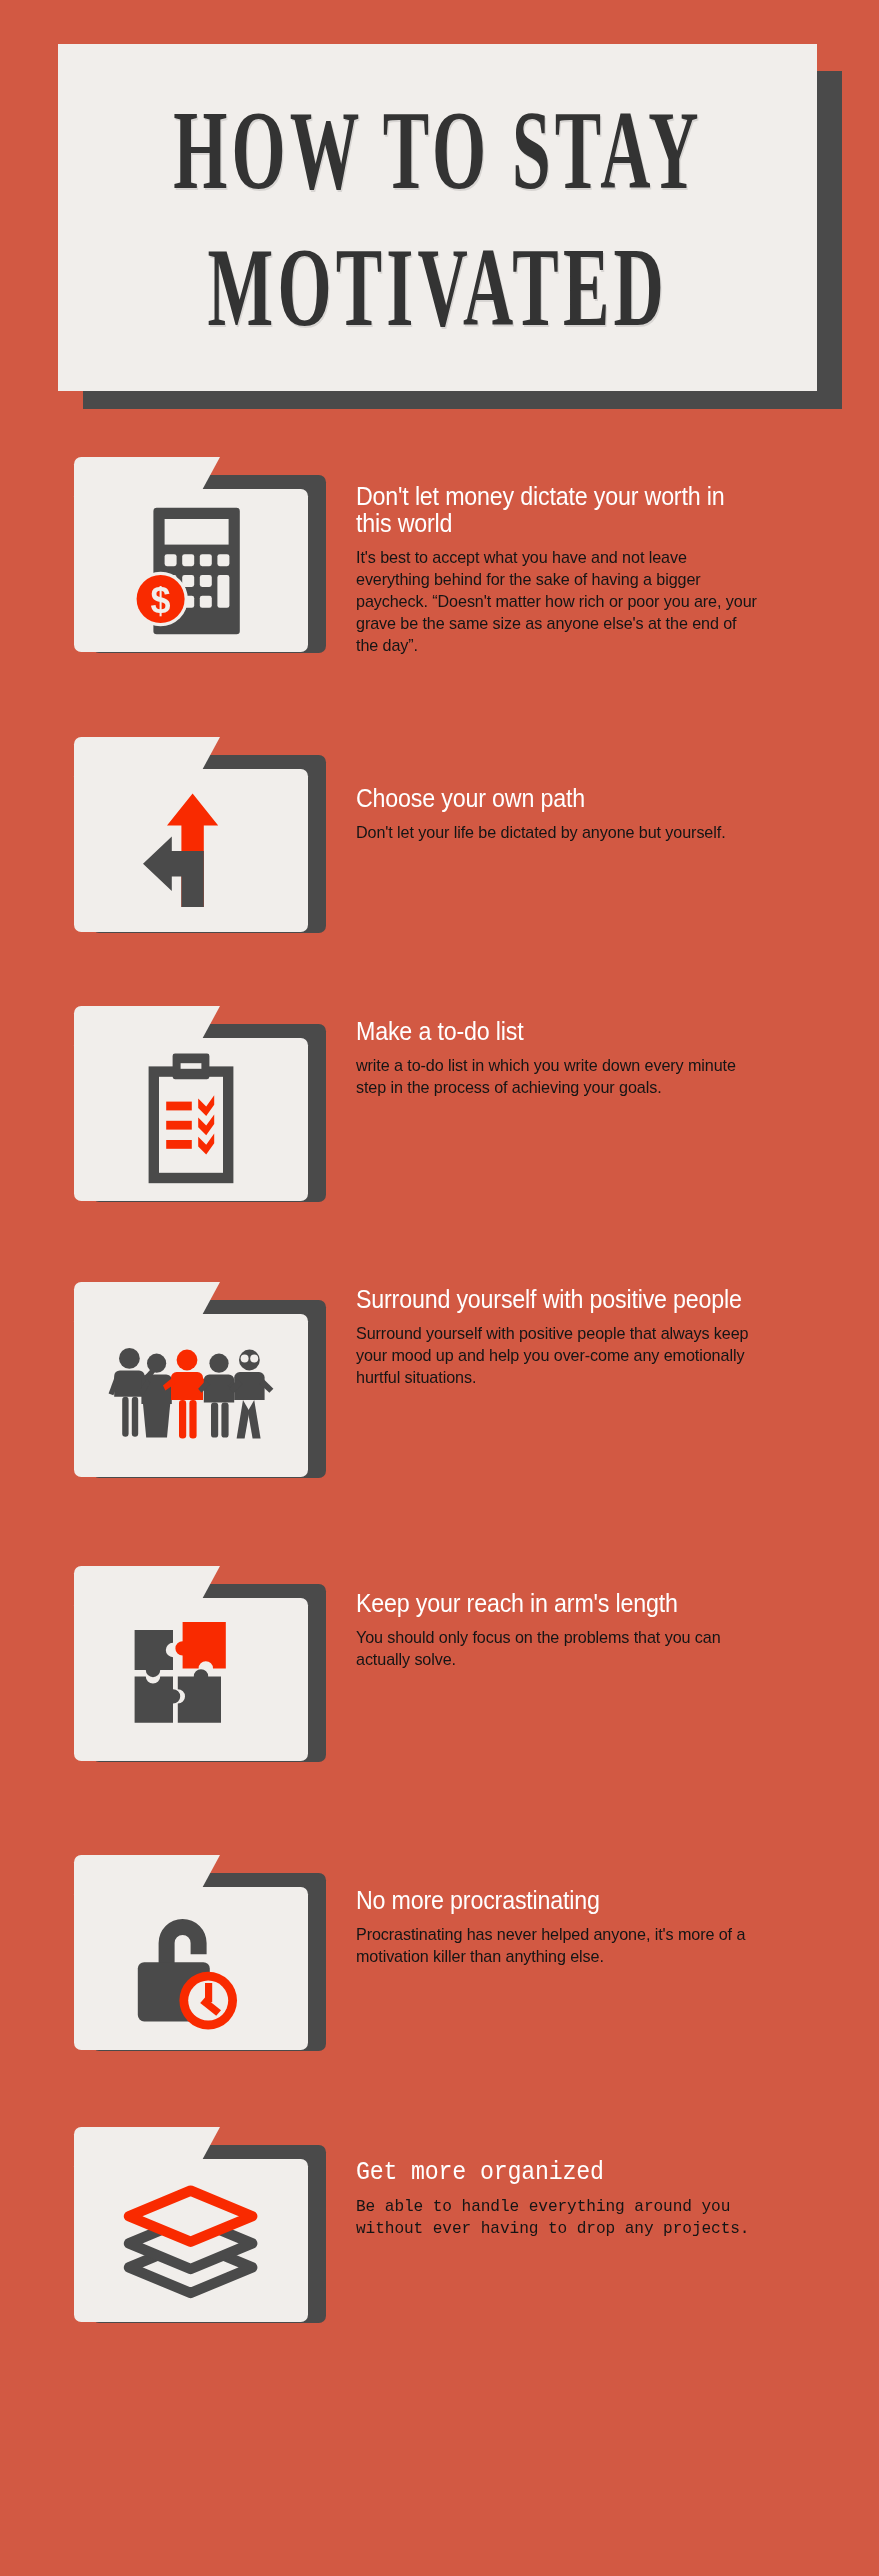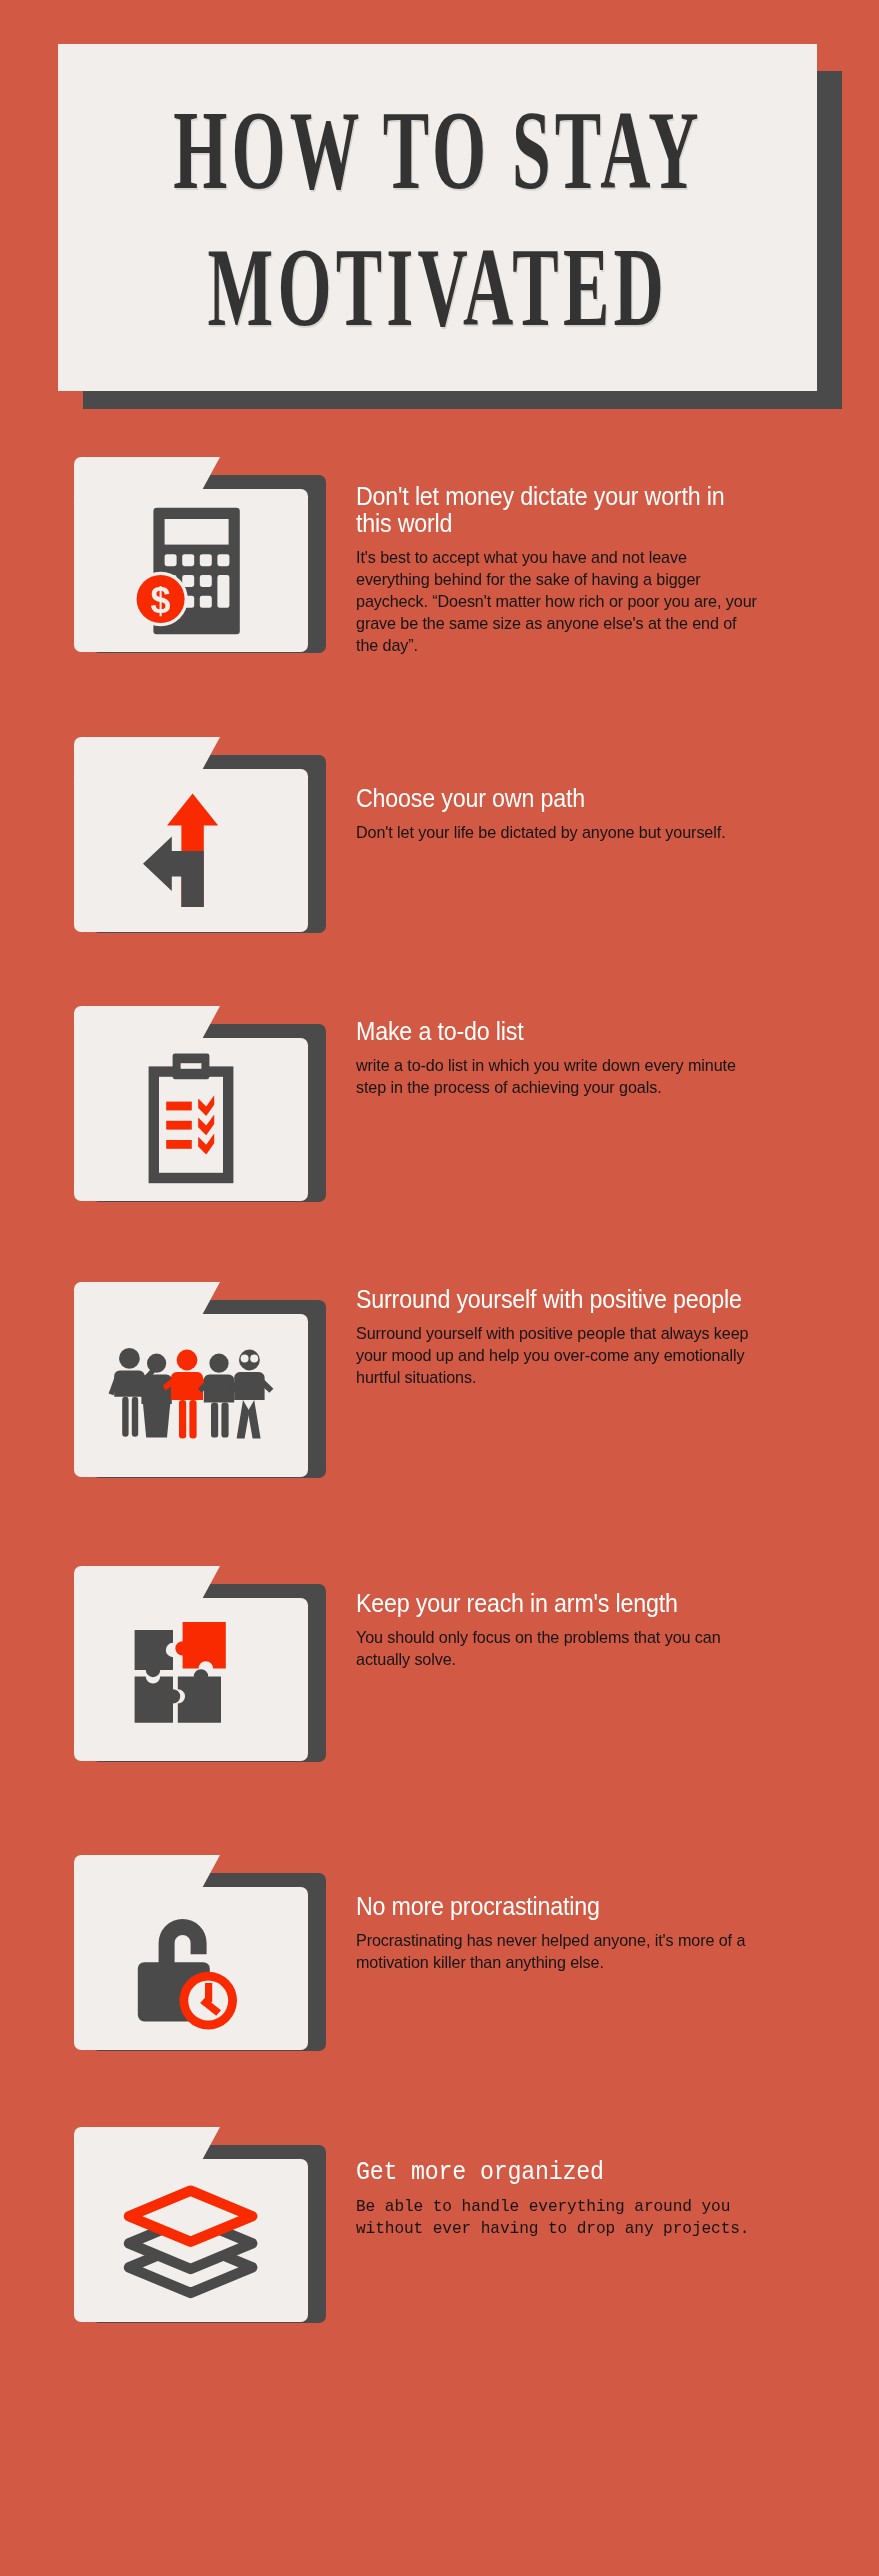--- a/index.html
+++ b/index.html
@@ -301,21 +301,21 @@
             <rect x="16" y="74" width="90" height="74" rx="8" fill="#4a4a4a"></rect>
 
             <circle cx="104" cy="122" r="36" fill="#f92a00"></circle>
             <circle cx="104" cy="122" r="25" fill="#f1eeeb"></circle>
             <path d="M100 100 h9 v24 h-9 z" fill="#f92a00"></path>
             <path d="M100 118 l20 16 l-6 7 l-20 -16 z" fill="#f92a00"></path>
           </svg>
         </div>
       </div>
     </div>
-    <div class="txt-col" style="top: 38px;">
+    <div class="txt-col" style="top: 32px;">
       <div class="item-title">No more procrastinating</div>
       <div class="item-body">Procrastinating has never helped anyone, it's more of a motivation killer than anything else.</div>
     </div>
   </div>
 
   <div class="item" id="item-6" style="top: 2127px;">
     <div class="icon-col">
       <div class="folder">
         <div class="fshadow"></div>
         <div class="ftab"></div>

